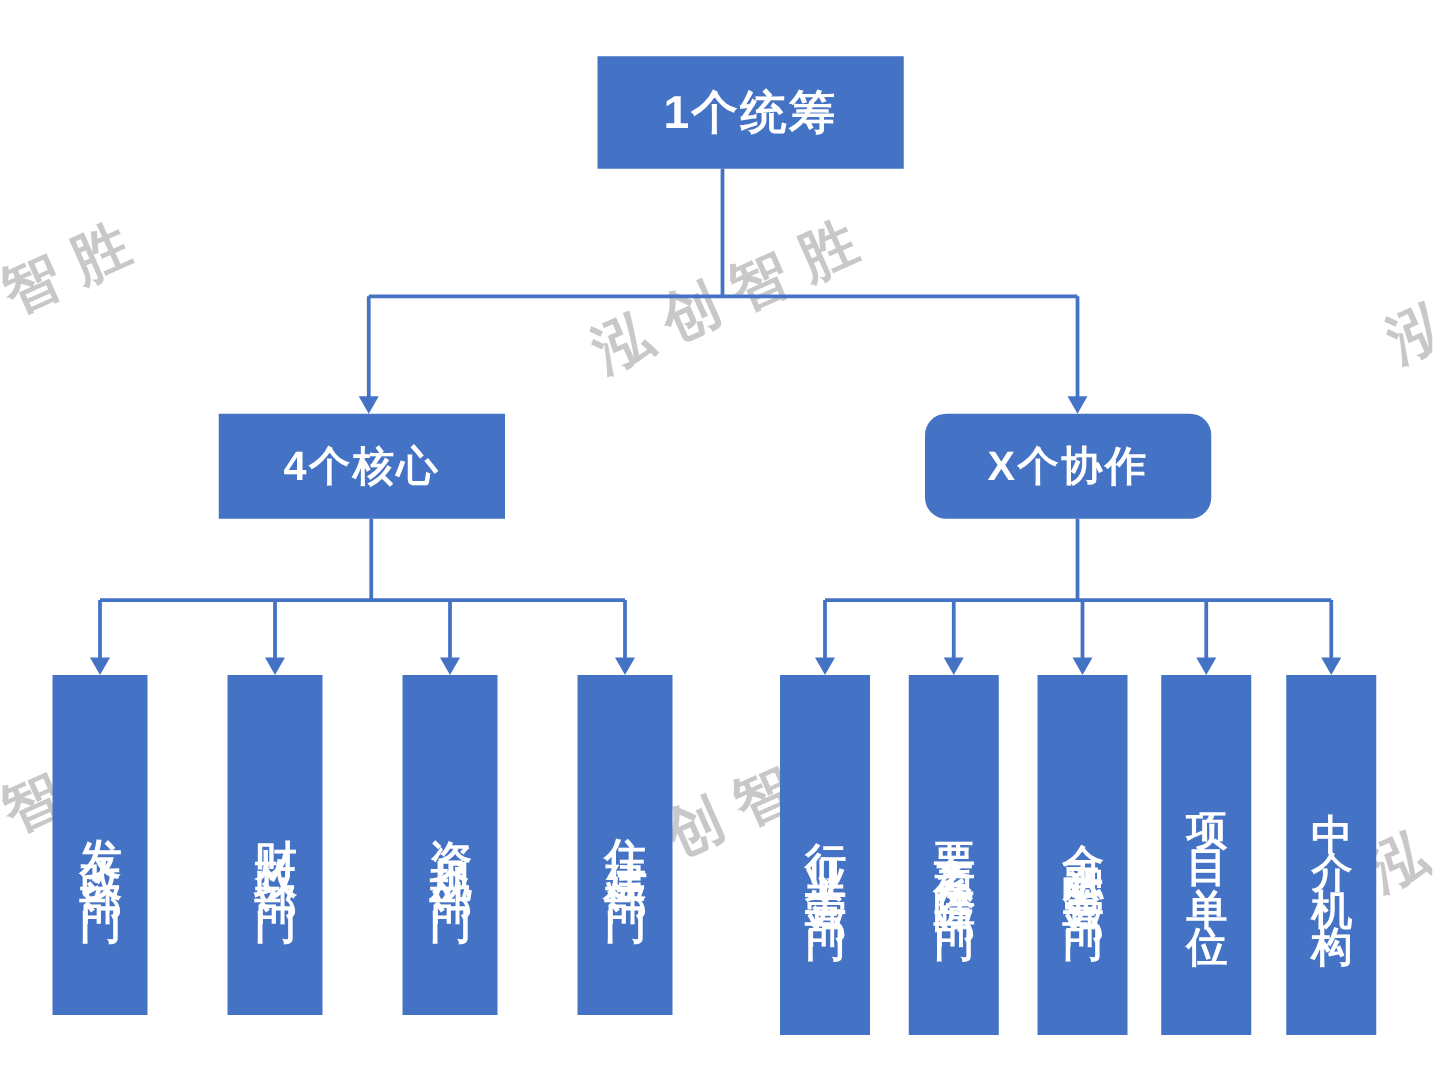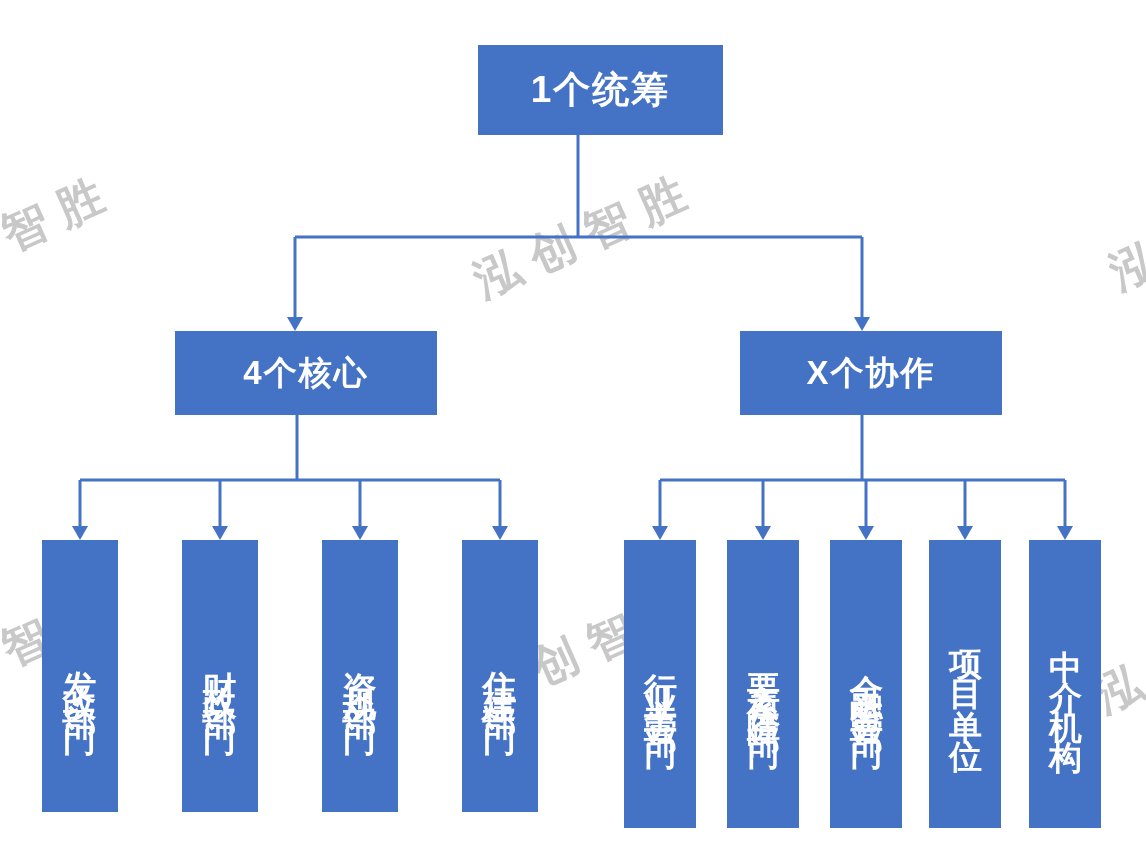--- a/index.html
+++ b/index.html
@@ -25,26 +25,26 @@
   }
   .node-root {
     left: 455px; top: 45px;
     width: 245px; height: 90px;
     font-size: 37px;
     letter-spacing: 2px;
     margin-left: 23px;
   }
   .node-branch {
     top: 331px;
-    width: 262px; height: 84px;
+    width: 229px; height: 84px;
     font-size: 33px;
     letter-spacing: 2px;
   }
   #branch-0 { left: 175px; }
-  #branch-1 { left: 740px; }
+  #branch-1 { left: 740px; border-radius: 17px; }
 
   .child {
     writing-mode: vertical-rl;
     text-orientation: upright;
     top: 540px;
     font-weight: bold;
   }
   .child-l {
     width: 76px; height: 272px;
     font-size: 34px;

